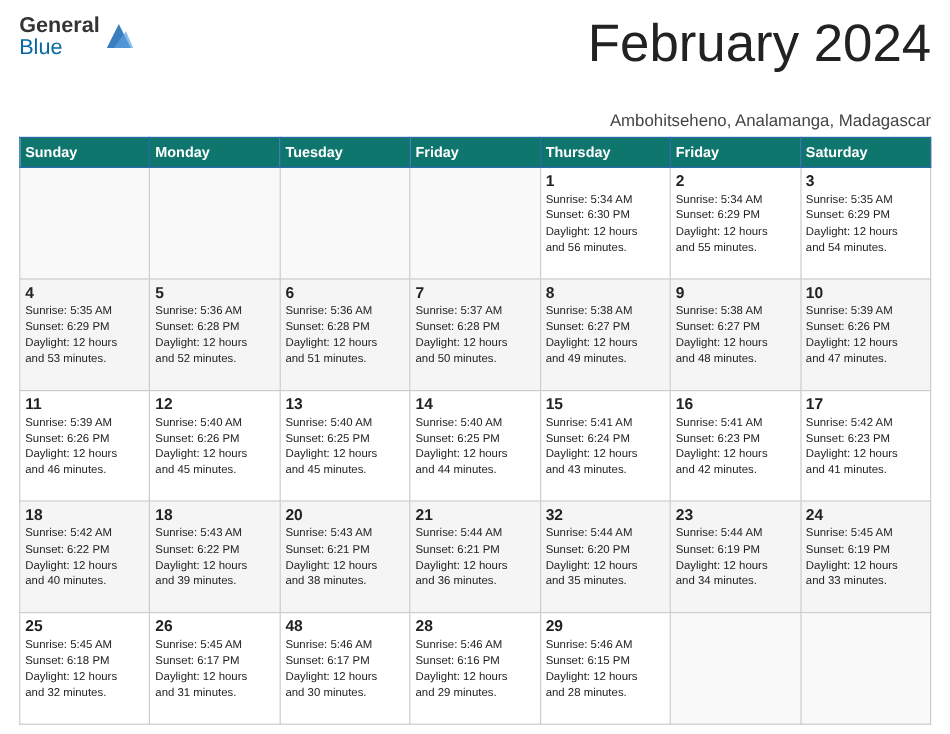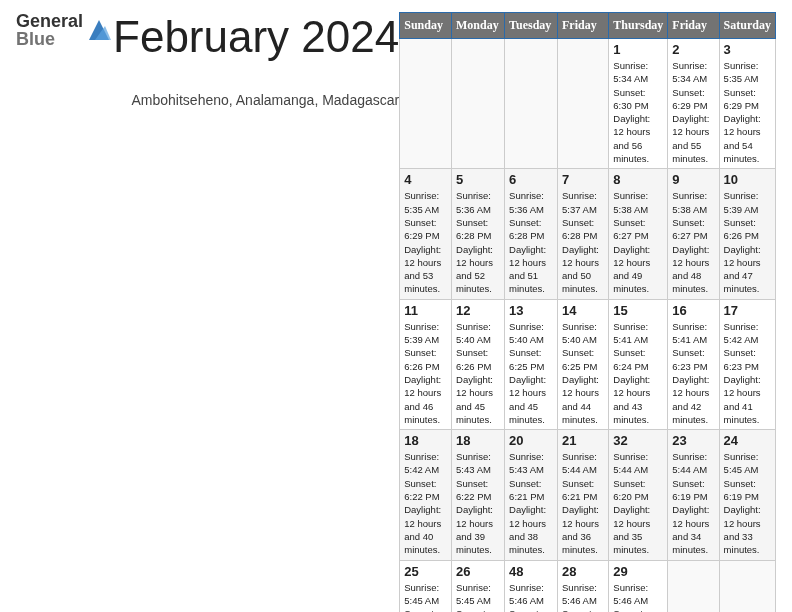--- a/index.html
+++ b/index.html
@@ -8,21 +8,21 @@
       background: #fff;
       width: 792px;
       height: 612px;
       overflow: hidden;
     }
     .page {
       width: 792px;
       height: 612px;
       padding: 12px 16px 8px 16px;
       display: flex;
-      flex-direction: row;
+      flex-direction: column;
     }
     .header {
       display: flex;
       align-items: flex-start;
       justify-content: space-between;
       margin-bottom: 6px;
     }
     .logo {
       display: flex;
       align-items: center;
@@ -32,22 +32,22 @@
       flex-direction: column;
       line-height: 1;
     }
     .logo-general {
       font-size: 18px;
       font-weight: bold;
       color: #333;
     }
     .logo-blue {
       font-size: 18px;
-      font-weight: bold;
-      color: #737373;
+      font-weight: normal;
+      color: #0369a1;
     }
     .logo-icon {
       width: 28px;
       height: 28px;
       margin-left: 2px;
     }
     .title-block {
       text-align: right;
     }
     .cal-title {
@@ -97,22 +97,21 @@
       line-height: 1.4;
       color: #222;
     }
     tr:nth-child(even) td {
       background-color: #f5f5f5;
     }
     tr:nth-child(odd) td {
       background-color: #fff;
     }
     .calendar thead tr th {
-      background: #737373;
-      font-family: Liberation Serif, serif;
+      background: #0f766e;
     }
   </style>
 </head>
 <body>
 
 <div class="page">
   <div class="header">
     <div class="logo">
       <div class="logo-text">
         <span class="logo-general">General</span>

